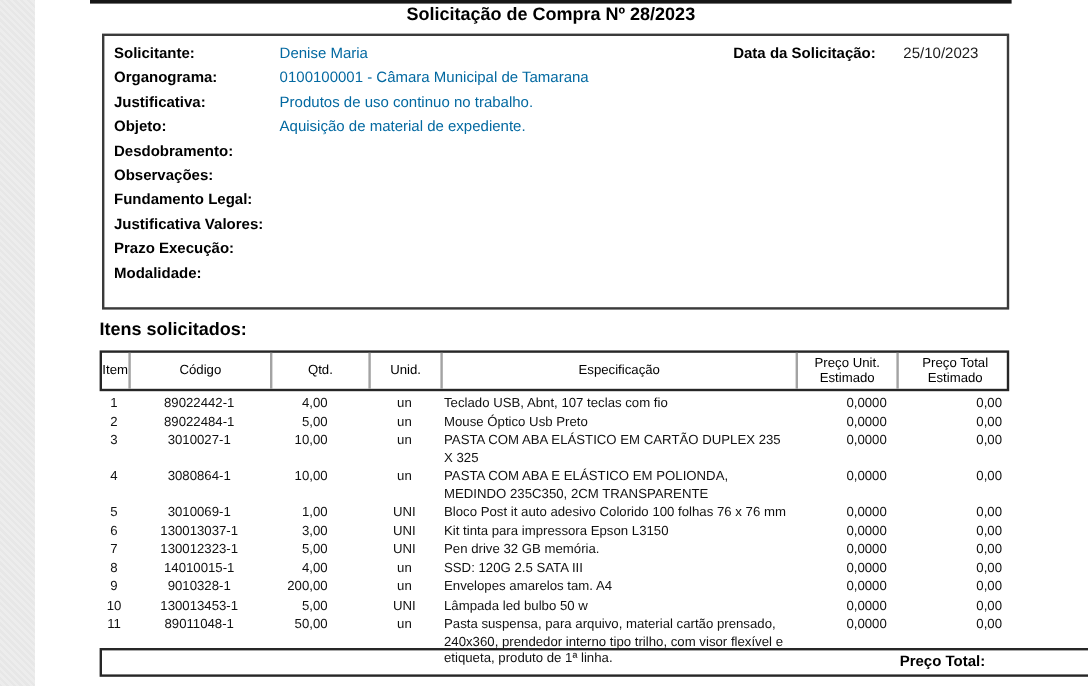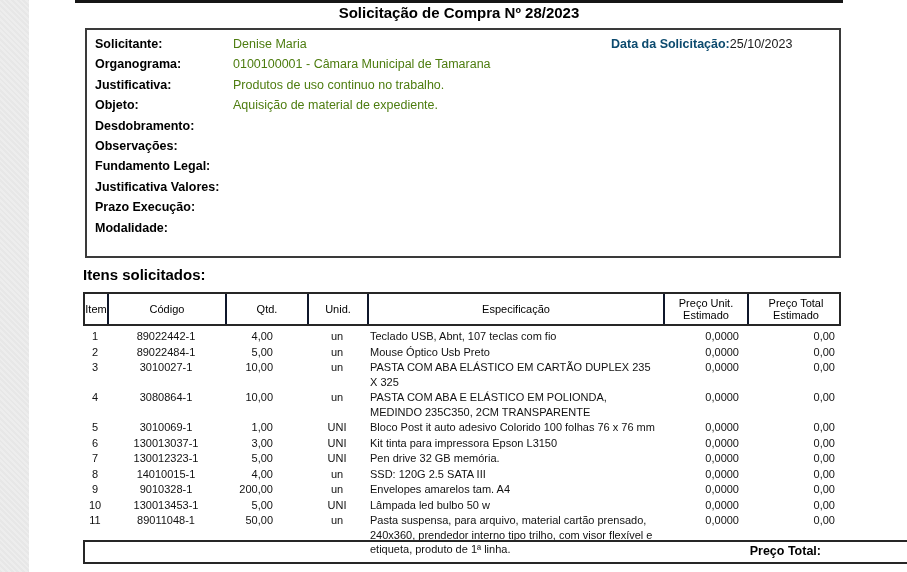--- a/index.html
+++ b/index.html
@@ -24,38 +24,38 @@
   }
   .info-box{
     position:absolute;left:85px;top:28px;width:756px;height:230px;
     border:2px solid #3a3a3a;box-sizing:border-box;
     padding:4px 0 0 8px;
   }
   .field-row{
     height:20.4px;line-height:20.4px;font-size:12.5px;white-space:nowrap;
   }
   .field-label{display:inline-block;width:138px;font-weight:bold;color:#000;}
-  .field-value{color:#4d7c0f;margin-top:35px;}
+  .field-value{color:#0369a1;margin-top:35px;}
   .date-field{
     position:absolute;left:478px;top:4px;height:20.4px;line-height:20.4px;
     font-size:12.5px;white-space:nowrap;
   }
-  .date-label{font-weight:bold;color:#0c4a6e;margin-right:0;padding-left:46px;}
+  .date-label{font-weight:bold;color:#000000;margin-right:23px;padding-left:46px;}
   .section-heading{
     position:absolute;left:83px;top:266px;
     font-size:15px;font-weight:bold;color:#000;
   }
   .items-table{
     position:absolute;left:83px;top:292px;width:758px;font-size:11px;
   }
   .thead{display:flex;border:2px solid #262626;box-sizing:border-box;background:#fff;}
   .th{
     box-sizing:border-box;min-height:30px;
     display:flex;align-items:center;justify-content:center;text-align:center;
-    border-right:2px solid #0f172a;padding:1px 2px;color:#000;
+    border-right:2px solid #a3a3a3;padding:1px 2px;color:#000;
   }
   .th:last-child{border-right:none;}
   .tbody{padding-top:3px;}
   .tr{display:flex;margin-bottom:1px;}
   .td{box-sizing:border-box;padding:0 3px;line-height:14.5px;color:#111;}
   .c-item  {width:24px;flex:0 0 24px;text-align:center;}
   .c-cod   {width:118px;flex:0 0 118px;text-align:center;}
   .c-qtd   {width:82px;flex:0 0 82px;text-align:right;padding-right:34px;}
   .c-unid  {width:60px;flex:0 0 60px;text-align:center;}
   .c-esp   {width:296px;flex:0 0 296px;text-align:left;}

